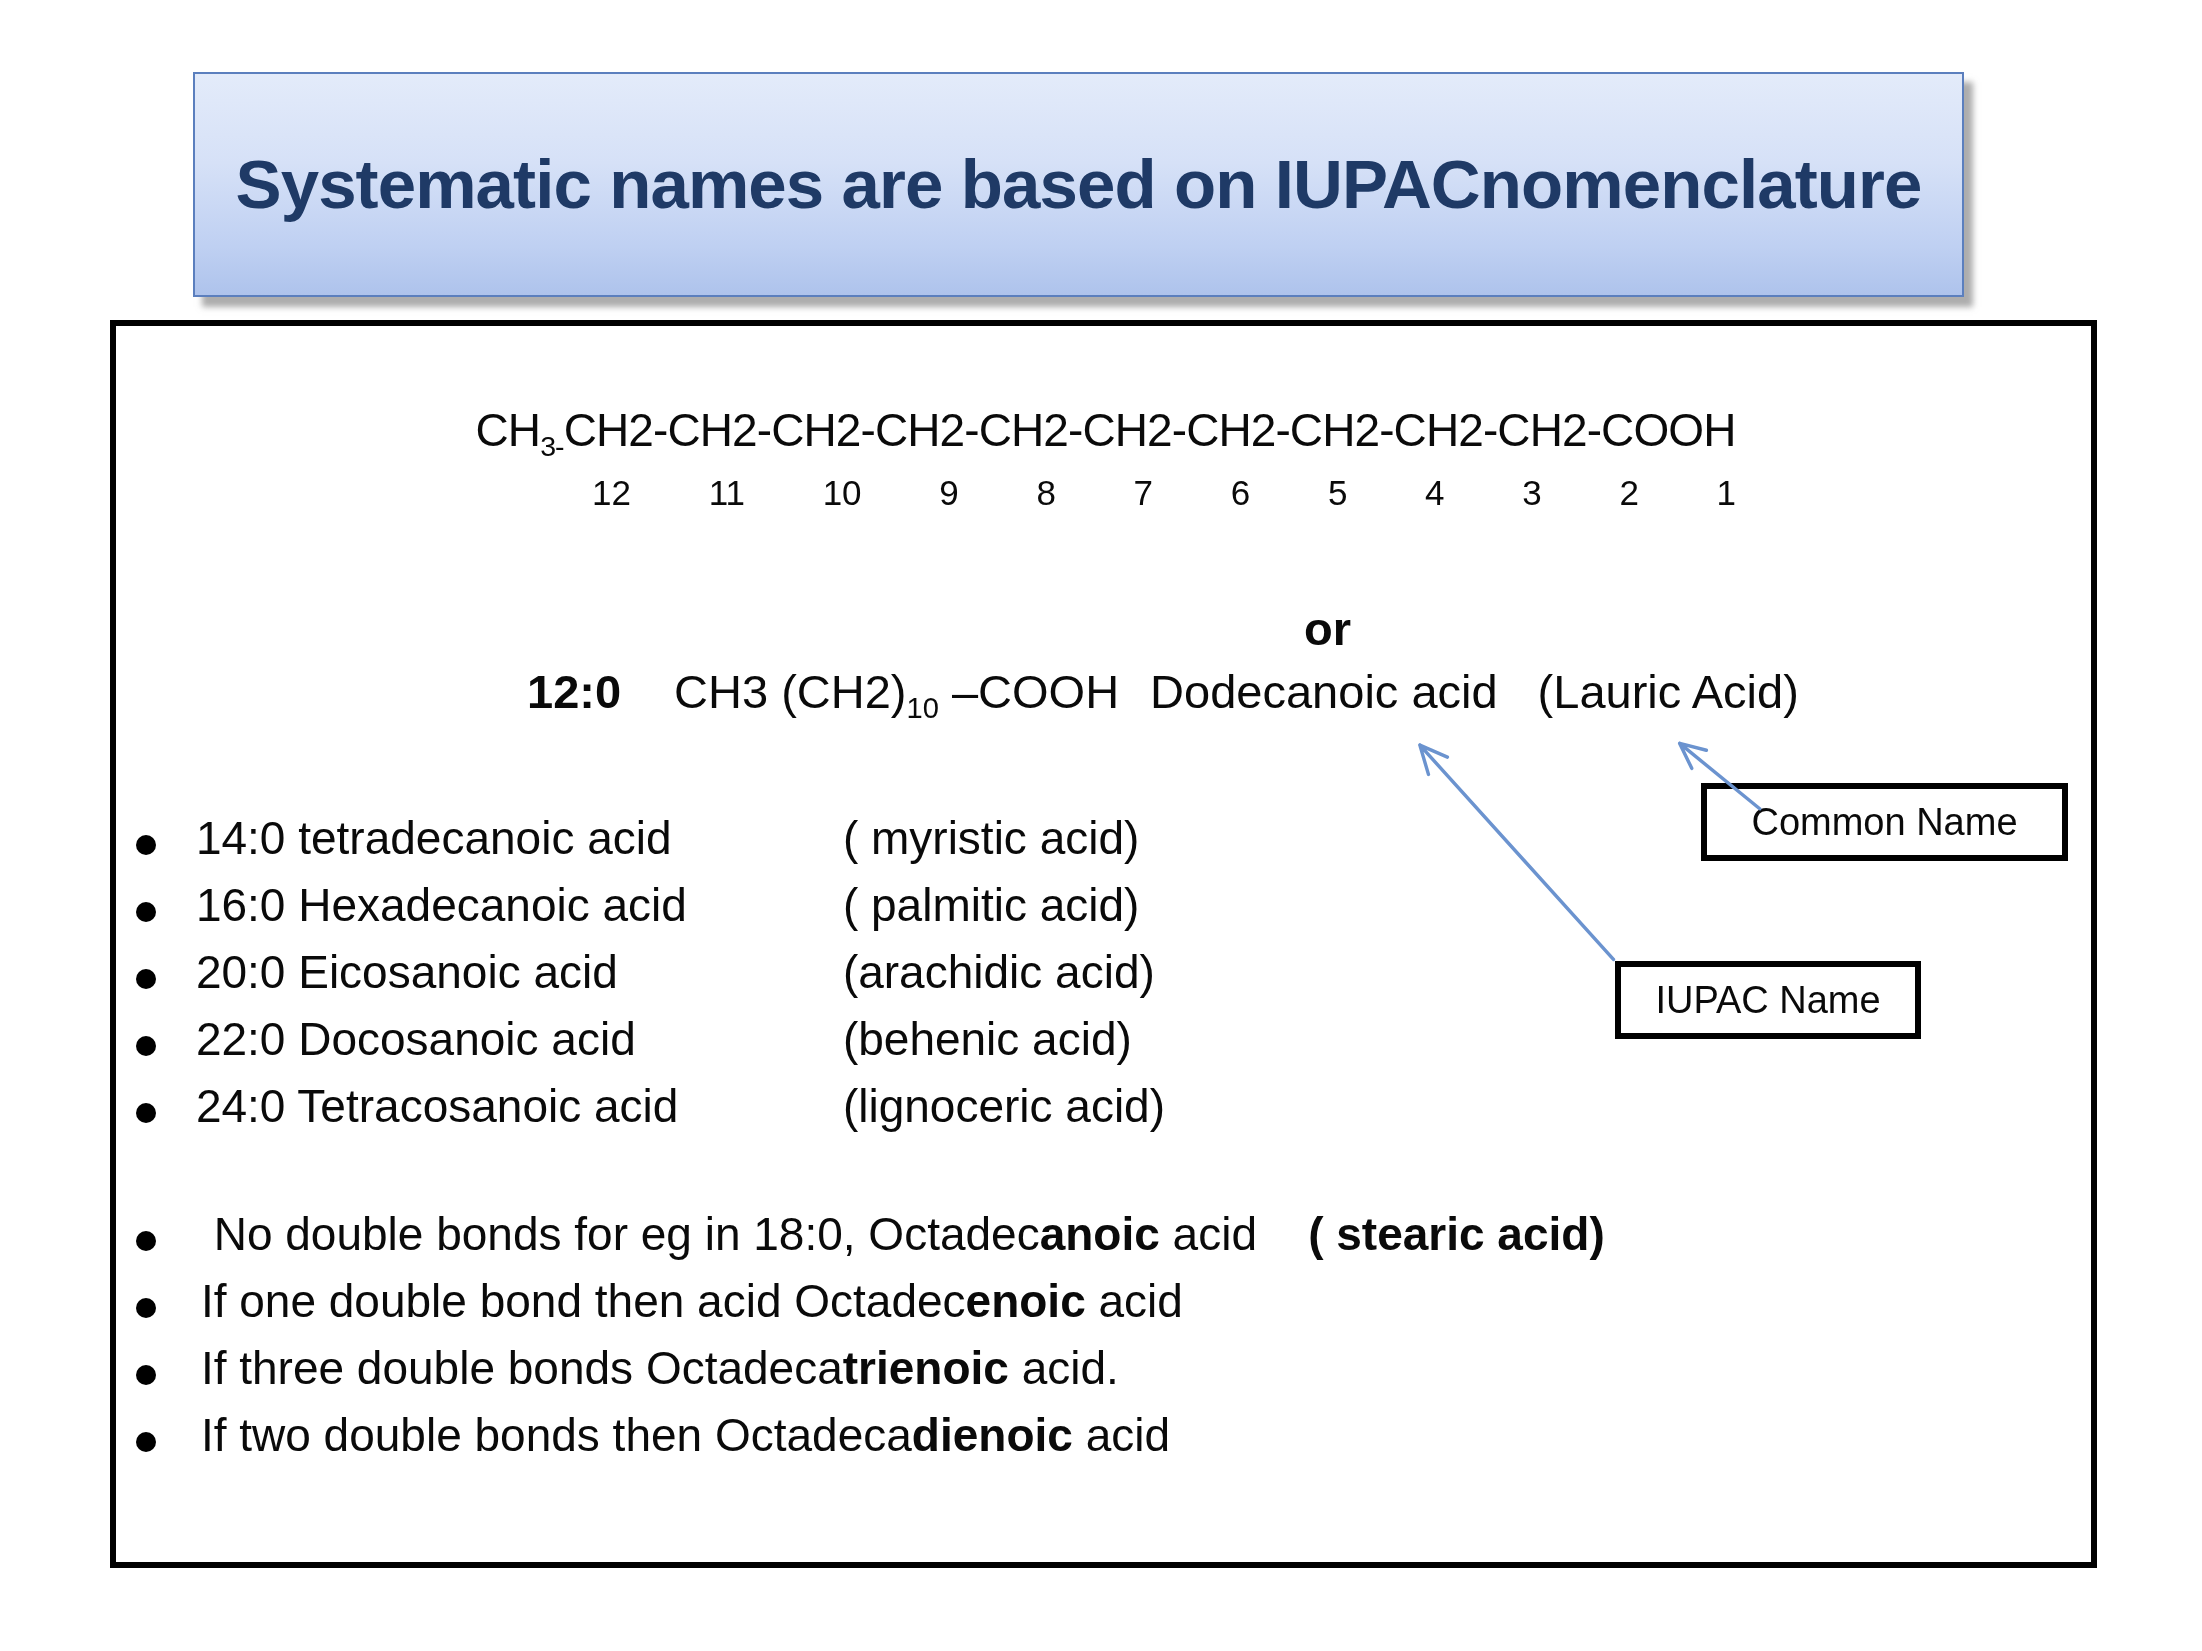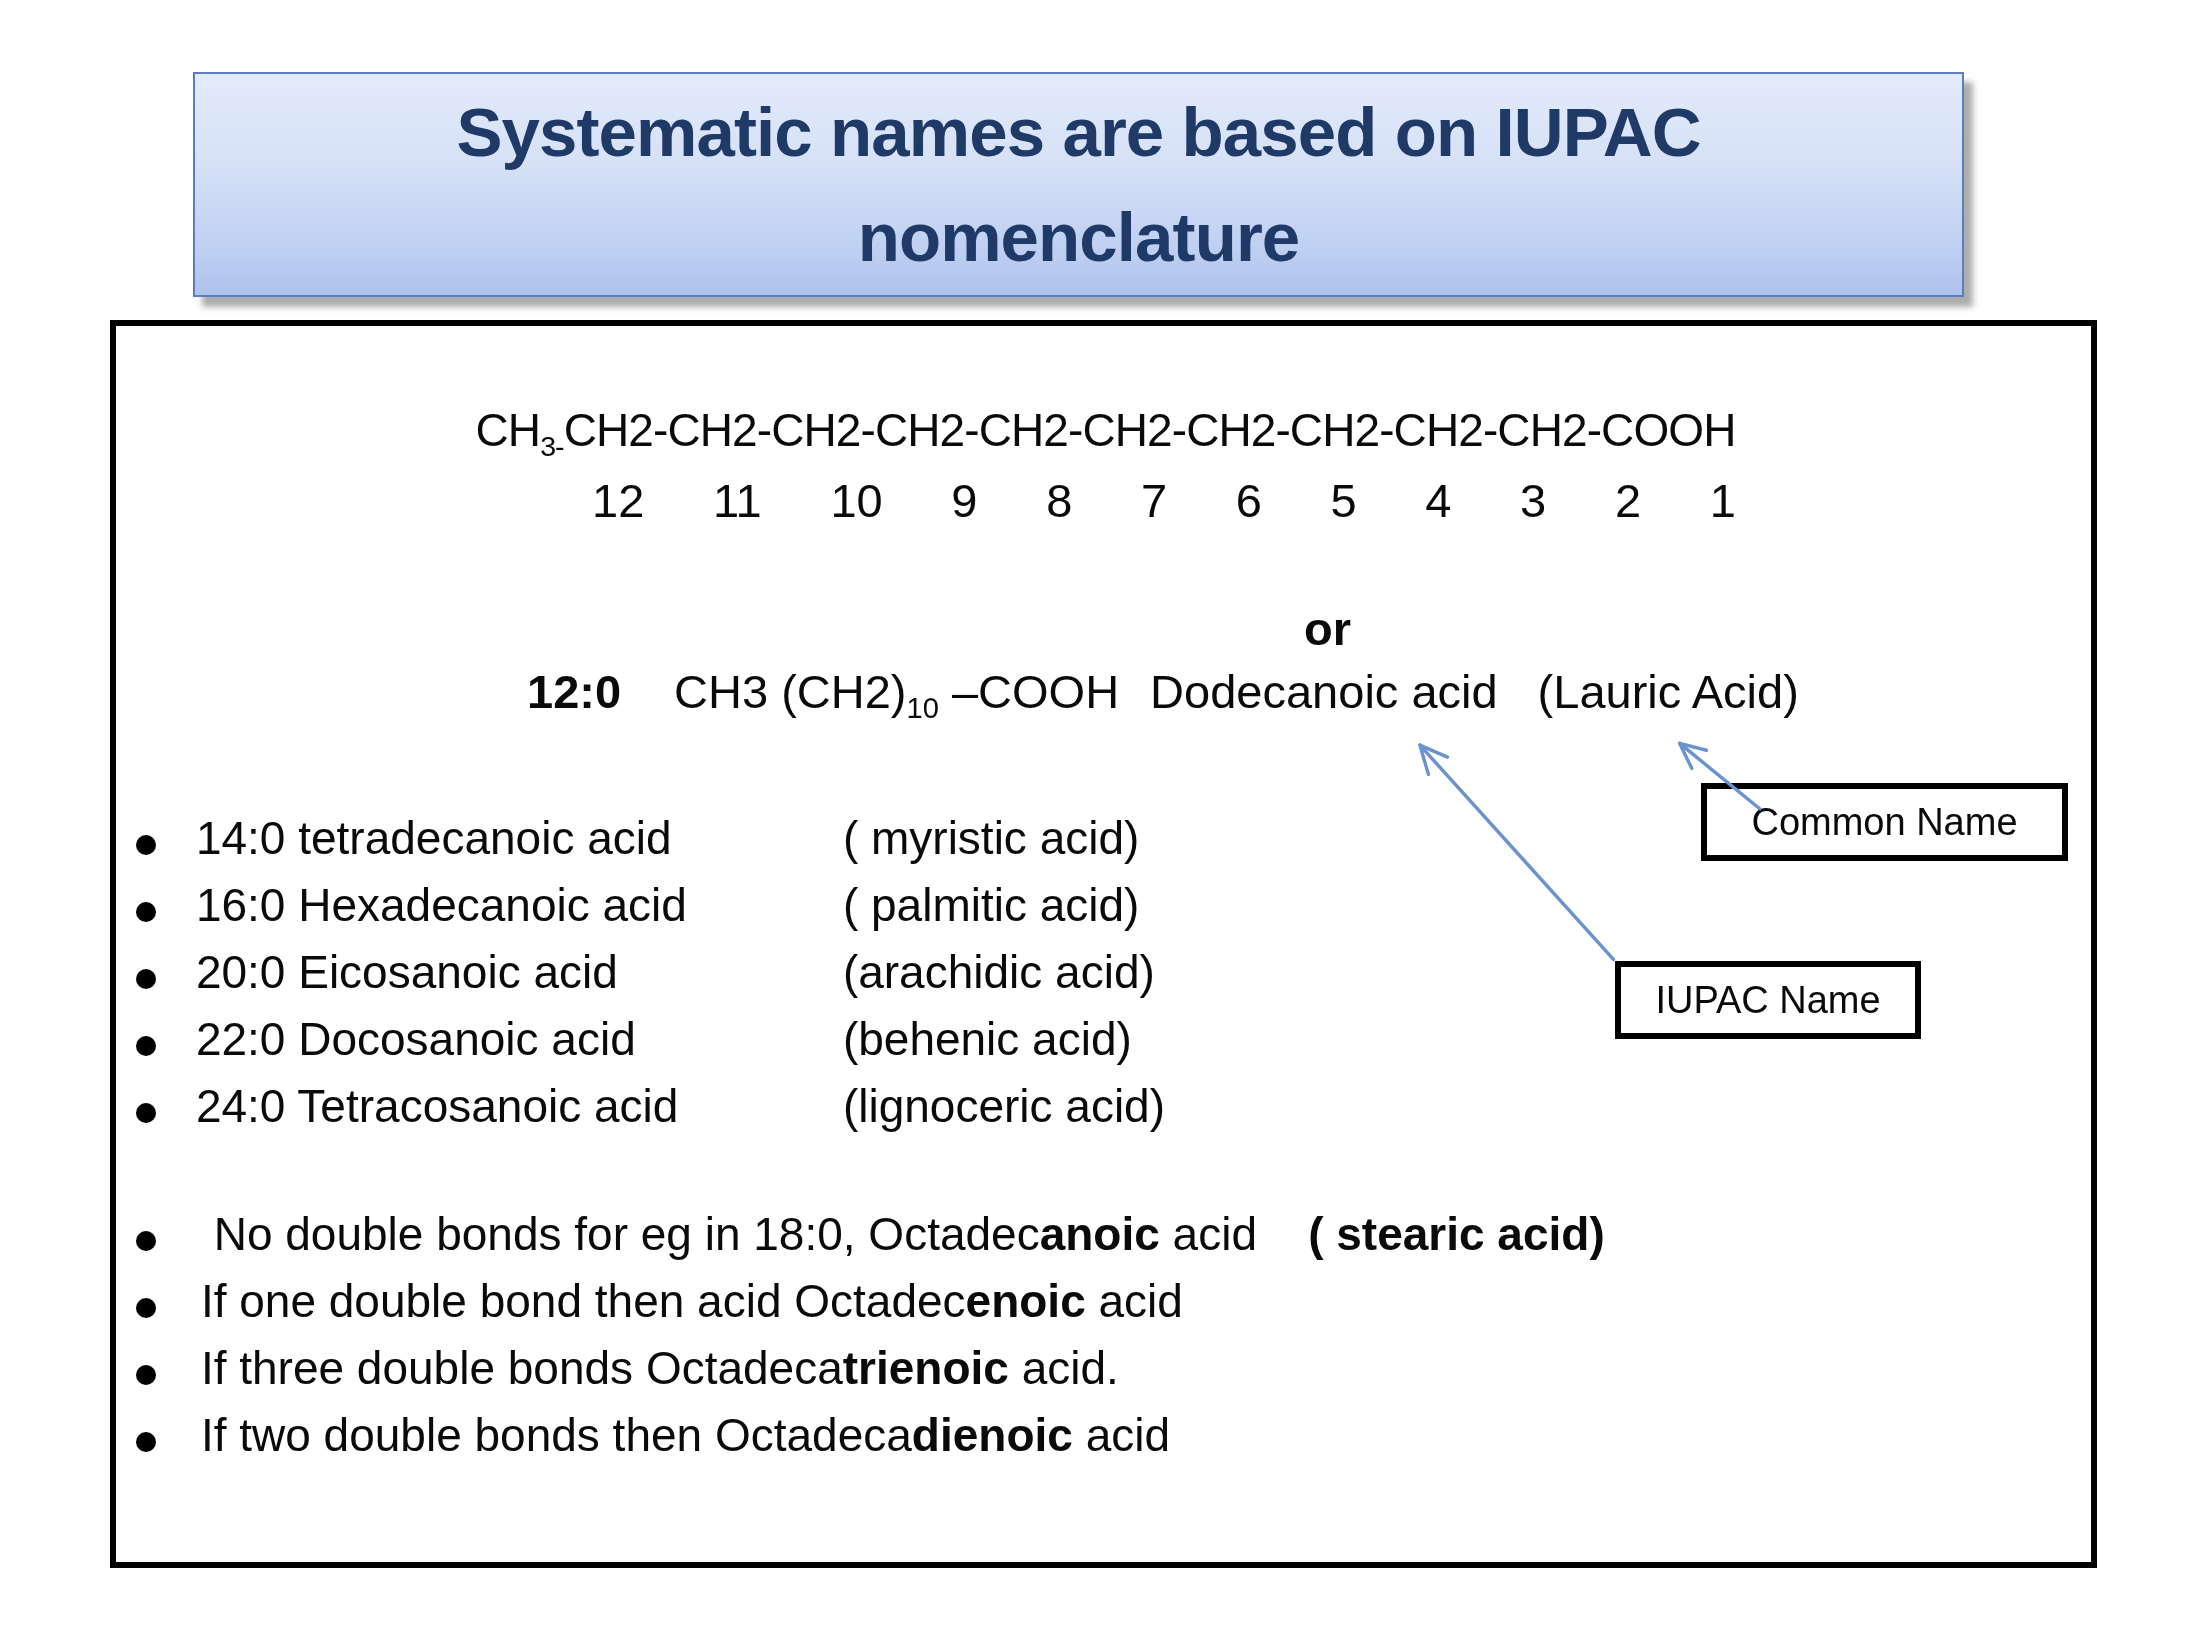--- a/index.html
+++ b/index.html
@@ -15,21 +15,21 @@
   .title-box{
     position:absolute;left:193px;top:72px;width:1771px;height:225px;
     box-sizing:border-box;
     border:2.6px solid var(--title-border,#5b7fbe);
     background:linear-gradient(180deg,
       var(--title-bg-top,#e3ebfa) 0%,
       #d6e1f7 40%,
       #bfd0f2 78%,
       var(--title-bg-bottom,#aec3ec) 100%);
     box-shadow:8.6px 10.3px 6px rgba(145,145,145,0.75);
-    display:flex;flex-direction:column;align-items:center;justify-content:center;
+    display:flex;flex-direction:row;align-items:center;justify-content:center;
     text-align:center;
   }
   .title-line{
     font-size:69px;font-weight:bold;line-height:105px;
     color:var(--title-text,#1f3a66);
     letter-spacing:-0.9px;
     white-space:nowrap;
   }
   
   .outer-box{
@@ -38,21 +38,21 @@
   }
   
   .formula-line{
     position:absolute;left:344px;top:403px;width:1523px;
     text-align:center;font-size:46px;letter-spacing:-0.9px;white-space:nowrap;
   }
   .formula-line sub,.example-line sub{font-size:0.62em;}
   .numbers-row{
     position:absolute;left:592px;top:473px;width:1144px;
     display:flex;justify-content:space-between;
-    font-size:47px;
+    font-size:35px;
   }
   
   .or-label{
     position:absolute;left:1007px;top:601px;width:344px;text-align:right;
     font-size:47px;font-weight:bold;
   }
   .example-line{
     position:absolute;left:527px;top:664px;font-size:47px;white-space:nowrap;
   }
   .ex-ratio{font-weight:bold;}

